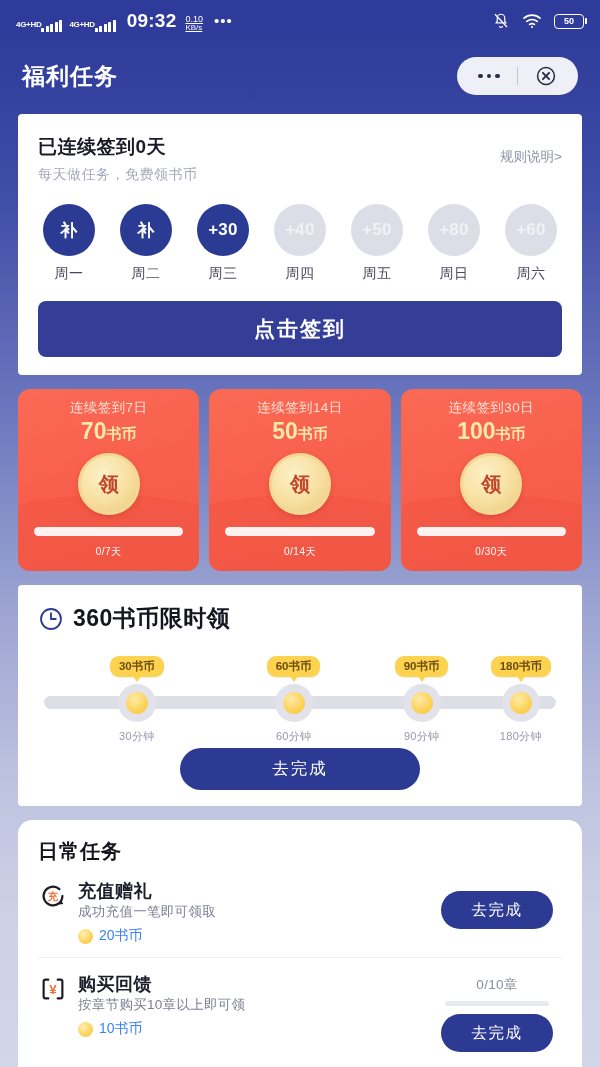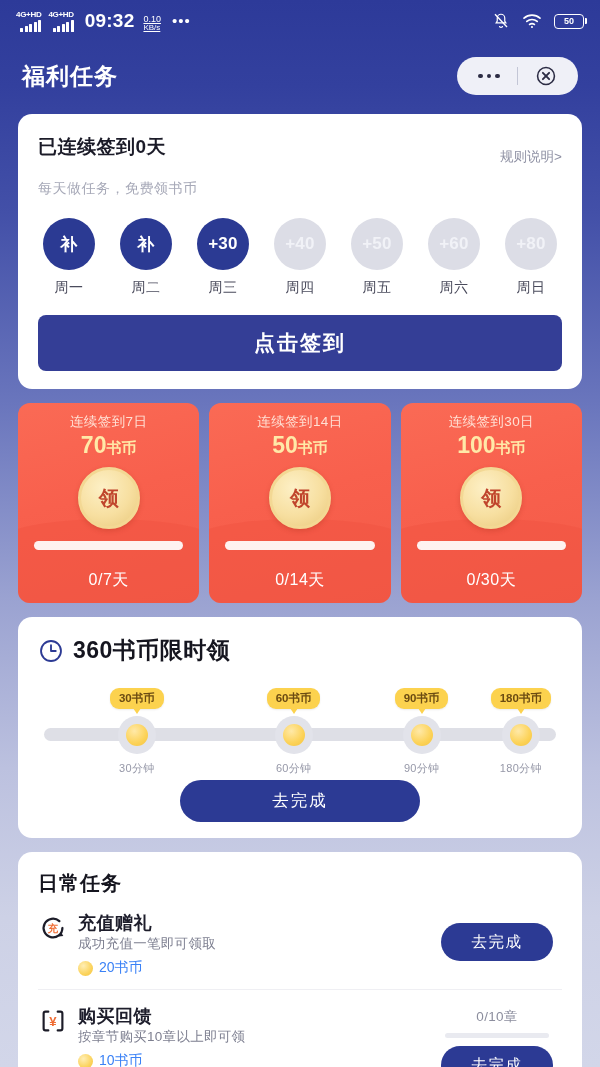--- a/index.html
+++ b/index.html
@@ -12,21 +12,21 @@
     overflow:hidden;
     position:relative;
   }
 
   
   .statusbar {
     height:42px; display:flex; align-items:center;
     padding:0 16px; color:#fff;
   }
   .sb-left { display:flex; align-items:flex-end; gap:7px; flex:1; }
-  .sig { display:flex; flex-direction:column; align-items:flex-end; line-height:1; }
+  .sig { display:flex; align-items:center; line-height:1; }
   .sig-label { font-size:8px; font-weight:bold; letter-spacing:-0.3px; }
   .bars { display:flex; align-items:flex-end; gap:1.5px; margin-top:1.5px; }
   .bars i { width:3px; background:#fff; display:block; border-radius:0.5px; }
   .bars i:nth-child(1){height:4px}.bars i:nth-child(2){height:6px}
   .bars i:nth-child(3){height:8px}.bars i:nth-child(4){height:10px}
   .bars i:nth-child(5){height:12px}
   .sb-time { font-size:19px; font-weight:600; letter-spacing:0.2px; margin-left:4px; }
   .sb-net { line-height:1; margin-left:2px;text-decoration:underline; }
   .sb-net .n1 { font-size:9px; display:block; }
   .sb-net .n2 { font-size:8px; display:block; }
@@ -45,27 +45,27 @@
   .hdr-pill {
     display:flex;align-items:center;background:rgba(255,255,255,.92);
     border-radius:22px;height:38px;padding:0 4px;
   }
   .hdr-pill .seg { width:56px;display:flex;align-items:center;justify-content:center;height:100%; }
   .hdr-pill .divider { width:1px;height:18px;background:#c3c6d6; }
   .dots3 { display:flex;gap:4px; }
   .dots3 i { width:4.5px;height:4.5px;border-radius:50%;background:#2c2c44;display:block; }
 
   
-  .card { background:#fff; border-radius:14px; margin:0 18px; }
+  .card { background:#fff; border-radius:4px; margin:0 18px; }
 
   
   .signin { padding:20px 20px 18px; position:relative; margin-top:4px; }
   .si-head { display:flex; align-items:flex-start; }
   .si-title { font-size:19px; font-weight:bold; color:#1b1b28; letter-spacing:.5px; }
-  .si-sub { font-size:14px; color:#a7a9b8; margin-top:20px; letter-spacing:.5px; }
+  .si-sub { font-size:14px; color:#a7a9b8; margin-top:6px; letter-spacing:.5px; }
   .si-rule { margin-left:auto; font-size:13.5px; color:#8e90a3; padding-top:14px; }
   .days { display:flex; justify-content:space-between; margin-top:20px; }
   .day { width:62px; text-align:center; }
   .circle {
     width:52px;height:52px;border-radius:50%;margin:0 auto;
     display:flex;align-items:center;justify-content:center;
     font-size:17px;color:#fff;font-weight:600;letter-spacing:.3px;
   }
   .circle.on { background:#2b3a93; }
   .circle.off { background:#dcdde6; color:#f1f2f7; }
@@ -92,21 +92,21 @@
   .rw-line2 small { font-size:15px; }
   .coin {
     width:62px;height:62px;border-radius:50%;margin:8px auto 0;position:relative;z-index:2;
     background:radial-gradient(circle at 38% 32%,#fdf0c6 0%,#f7dfa0 55%,#e9c87c 100%);
     border:3px solid #f3d894;
     display:flex;align-items:center;justify-content:center;
     box-shadow:0 2px 5px rgba(150,40,20,.25);
   }
   .coin span { font-size:20px;font-weight:bold;color:#c0452c; }
   .rw-bar { height:9px;border-radius:5px;background:#fff;margin:12px 6px 0;position:relative;z-index:2;opacity:.92;}
-  .rw-prog { font-size:16px;color:#fff;margin-top:20px;position:relative;z-index:2;letter-spacing:.5px;}
+  .rw-prog { font-size:10px;color:#fff;margin-top:9px;position:relative;z-index:2;letter-spacing:.5px;}
 
   
   .timed { margin-top:14px; padding:18px 20px 16px; }
   .timed-head { display:flex; align-items:center; gap:9px;text-align:right; }
   .clock-icon { width:26px;height:26px; }
   .timed-title { font-size:23px;font-weight:bold;color:#15151f;letter-spacing:.5px; }
   .track-wrap { position:relative; margin:22px 6px 0; height:76px; }
   .track { position:absolute;left:0;right:0;top:40px;height:13px;border-radius:7px;background:#dedfe6; }
   .nodes { position:absolute;left:0;right:0;top:0;display:flex; }
   .node { flex:1; position:relative; display:flex; flex-direction:column; align-items:center; }
@@ -254,26 +254,26 @@
     </div>
     <div class="day">
       <div class="circle off">+40</div>
       <div class="day-label">周四</div>
     </div>
     <div class="day">
       <div class="circle off">+50</div>
       <div class="day-label">周五</div>
     </div>
     <div class="day">
+      <div class="circle off">+80</div>
+      <div class="day-label">周日</div>
+    </div>
+    <div class="day">
       <div class="circle off">+60</div>
       <div class="day-label">周六</div>
-    </div>
-    <div class="day">
-      <div class="circle off">+80</div>
-      <div class="day-label">周日</div>
     </div>
   </div>
   <div class="signin-btn">点击签到</div>
 </div>
 
 <div class="rewards">
   <div class="rw">
     <div class="rw-line1">连续签到7日</div>
     <div class="rw-line2"><span>70</span><small>书币</small></div>
     <div class="coin">

